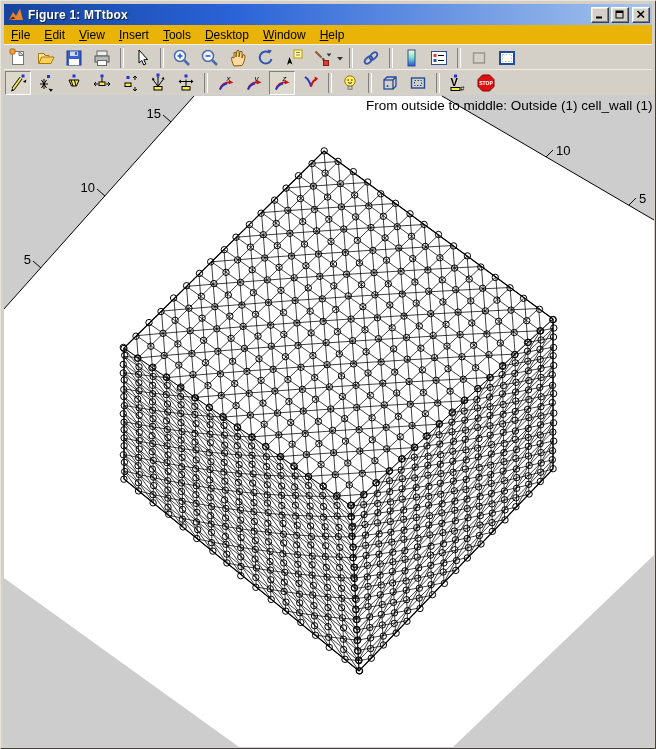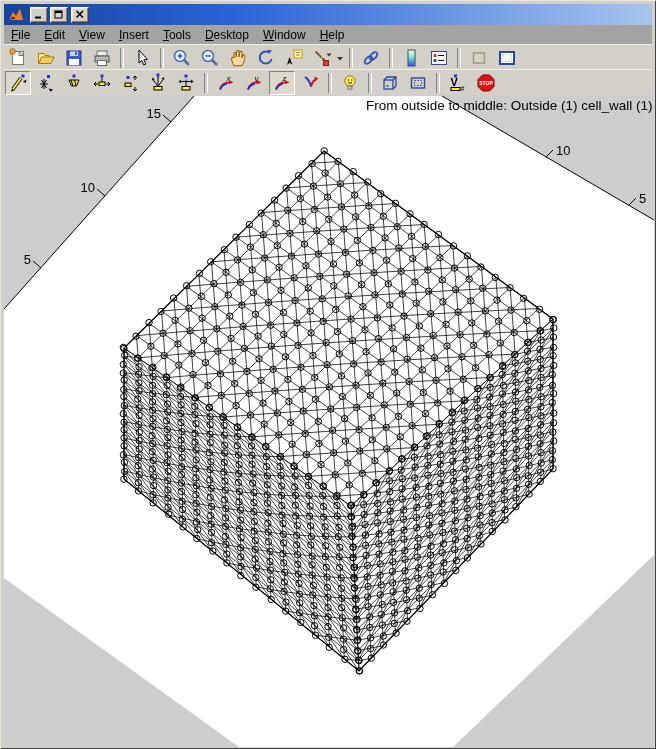--- a/index.html
+++ b/index.html
@@ -15,21 +15,21 @@
   #title-text{color:#fff;font-weight:bold;font-size:12px;letter-spacing:.2px;
     text-shadow:1px 1px 1px #123;flex:1 1 auto;white-space:nowrap;}
   .winbtn{width:16px;height:14px;margin-left:2px;background:#d4d0c8;
     border:1px solid;border-color:#fff #404040 #404040 #fff;
     box-shadow:inset -1px -1px 0 #808080,inset 1px 1px 0 #ece9d8;
     display:flex;align-items:center;justify-content:center;}
   .winbtn svg{width:10px;height:9px;}
   #btn-close{margin-left:3px;}
   
   #menubar{position:absolute;left:3px;top:24px;right:3px;height:19px;
-    background:#a3a3a3;display:flex;align-items:center;font-size:12px;color:#000;text-align:right;}
+    background:#eab308;display:flex;align-items:center;font-size:12px;color:#000;text-align:right;}
   .menu-item{padding:2px 7px;white-space:nowrap;}
   
   .toolbar{position:absolute;left:3px;right:3px;background:#d4d0c8;
     display:flex;align-items:center;border-top:1px solid #f2efe6;}
   #toolbar-main{top:43px;height:25px;}
   #toolbar-custom{top:68px;height:26px;border-bottom:1px solid #9a968a;}
   .tbtn{width:24px;height:22px;margin:0 1px;display:flex;align-items:center;
     justify-content:center;border:1px solid transparent;}
   .tbtn.pressed{border-color:#808080 #fff #fff #808080;background:#dcd8cc;}
   .tbtn svg{width:20px;height:20px;}
@@ -42,20 +42,21 @@
 </head>
 <body>
 
 <div id="win">
 
   <div id="titlebar">
     <svg id="title-icon" viewBox="0 0 16 16">
       <path d="M1,13 L5,5 L8,9 L12,1.5 L15,13 Z" fill="#e8822a"></path>
       <path d="M1,13 L5,9.5 L7.5,11.5 Z" fill="#59280a"></path>
     </svg>
+    <span id="title-text">Figure 1: MTtbox</span>
     <div class="winbtn" id="btn-min">
       <svg viewBox="0 0 10 9">
           <rect x="1" y="6.5" width="6" height="2" fill="#000"></rect>
         </svg>
     </div>
     <div class="winbtn" id="btn-max">
       <svg viewBox="0 0 10 9">
           <rect x="1" y="1" width="7" height="7" fill="none" stroke="#000" stroke-width="1"></rect>
           <rect x="1" y="1" width="7" height="2" fill="#000"></rect>
         </svg>

